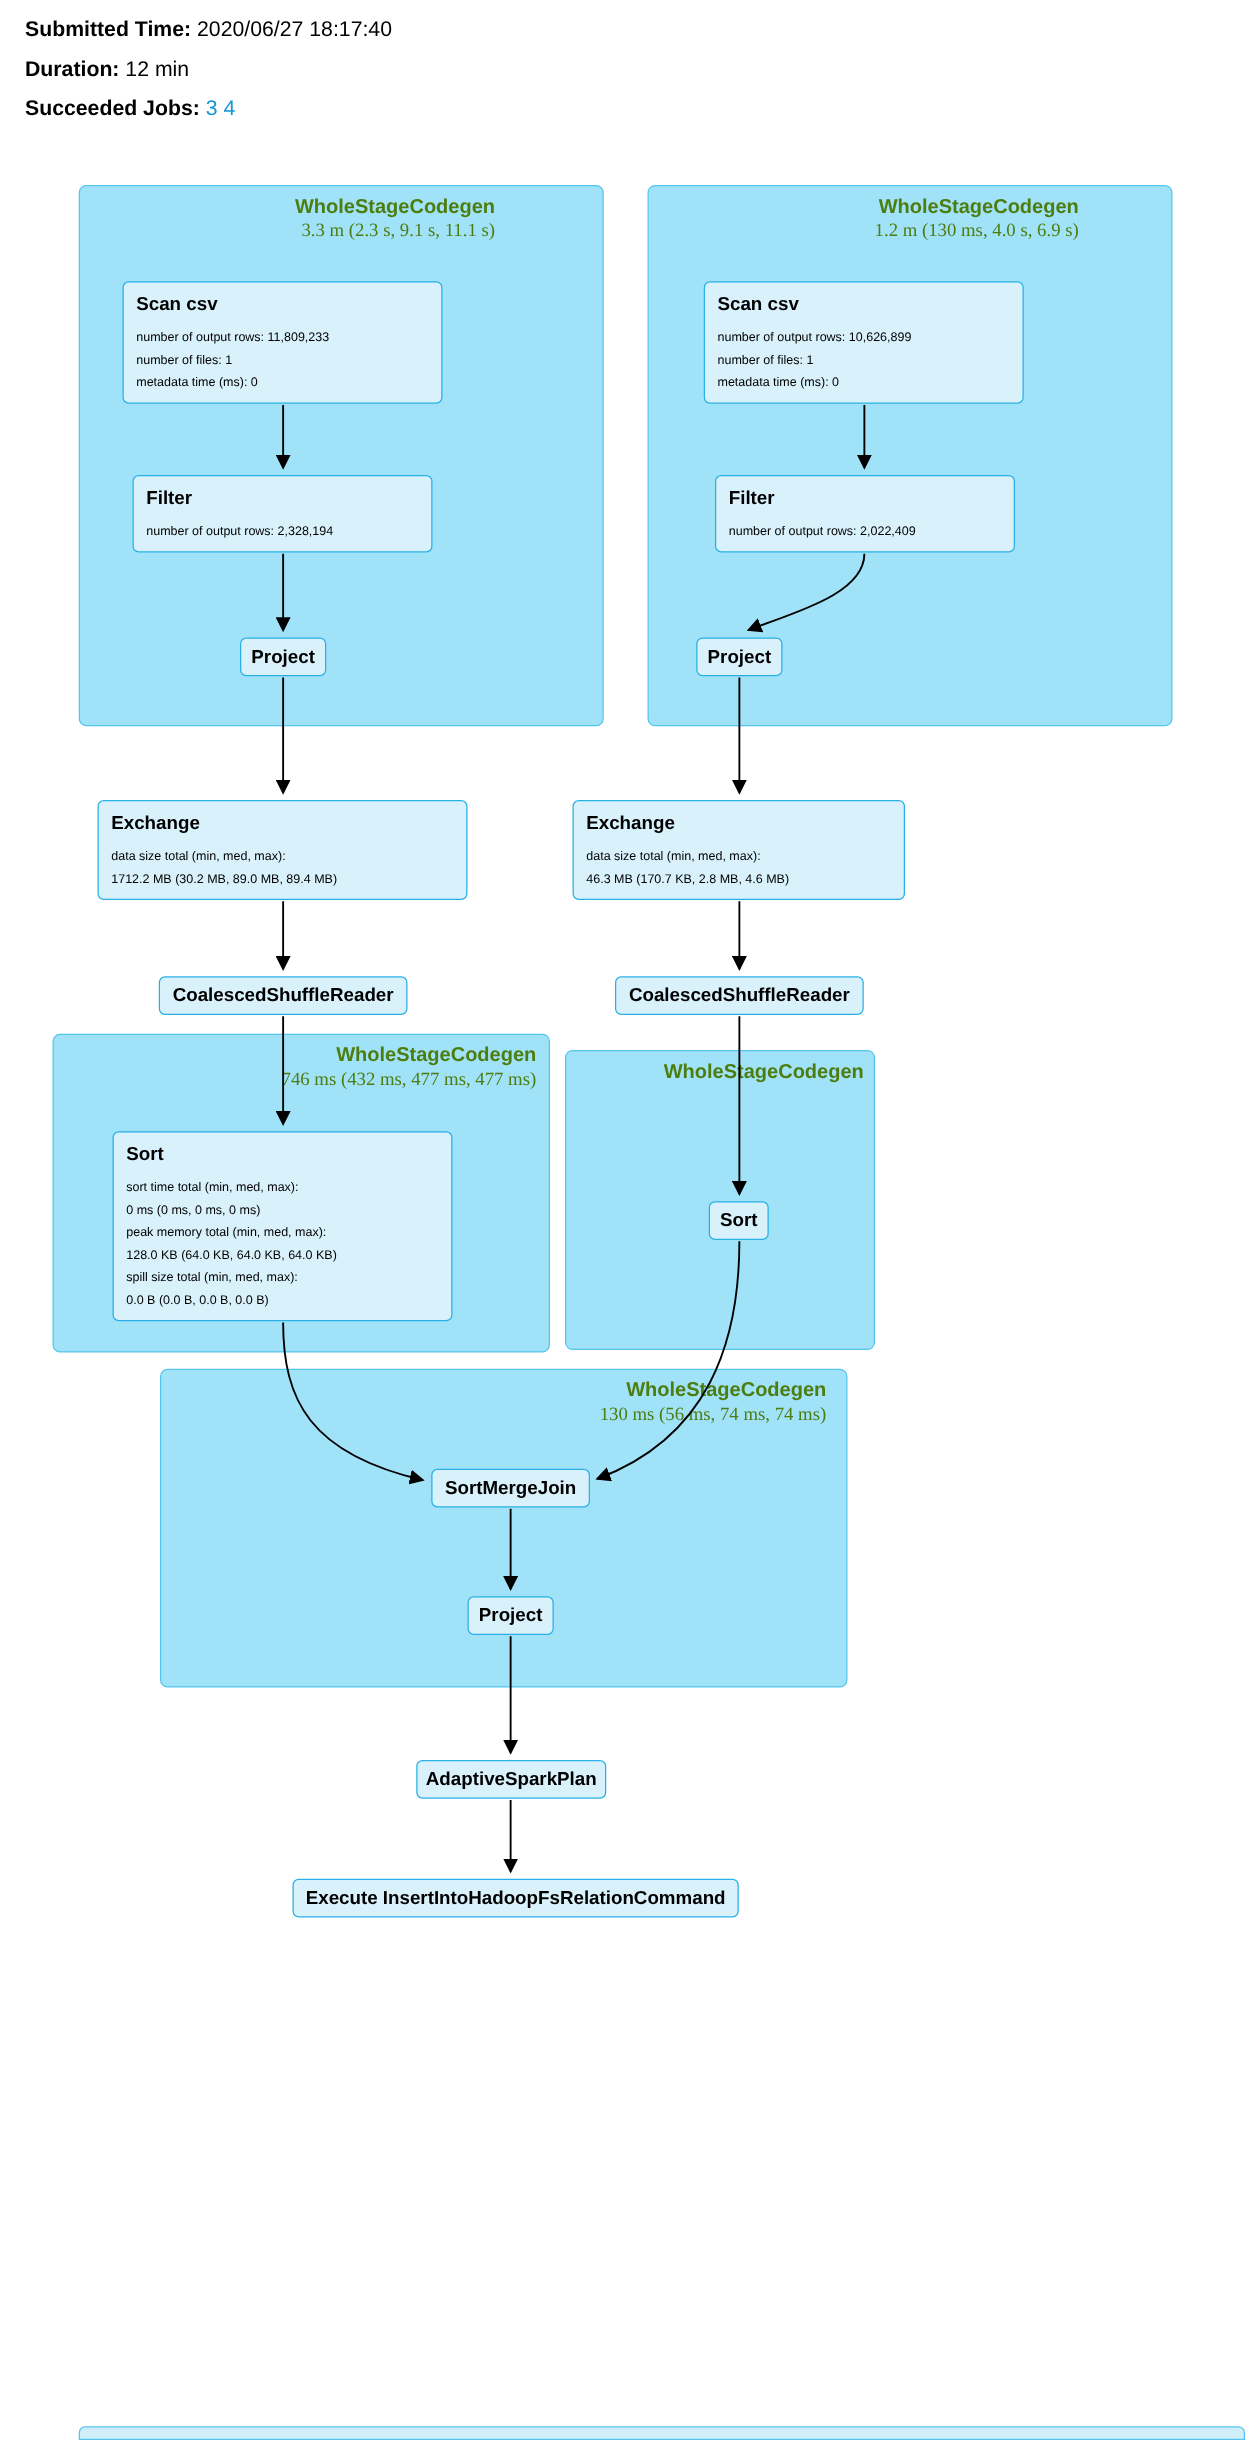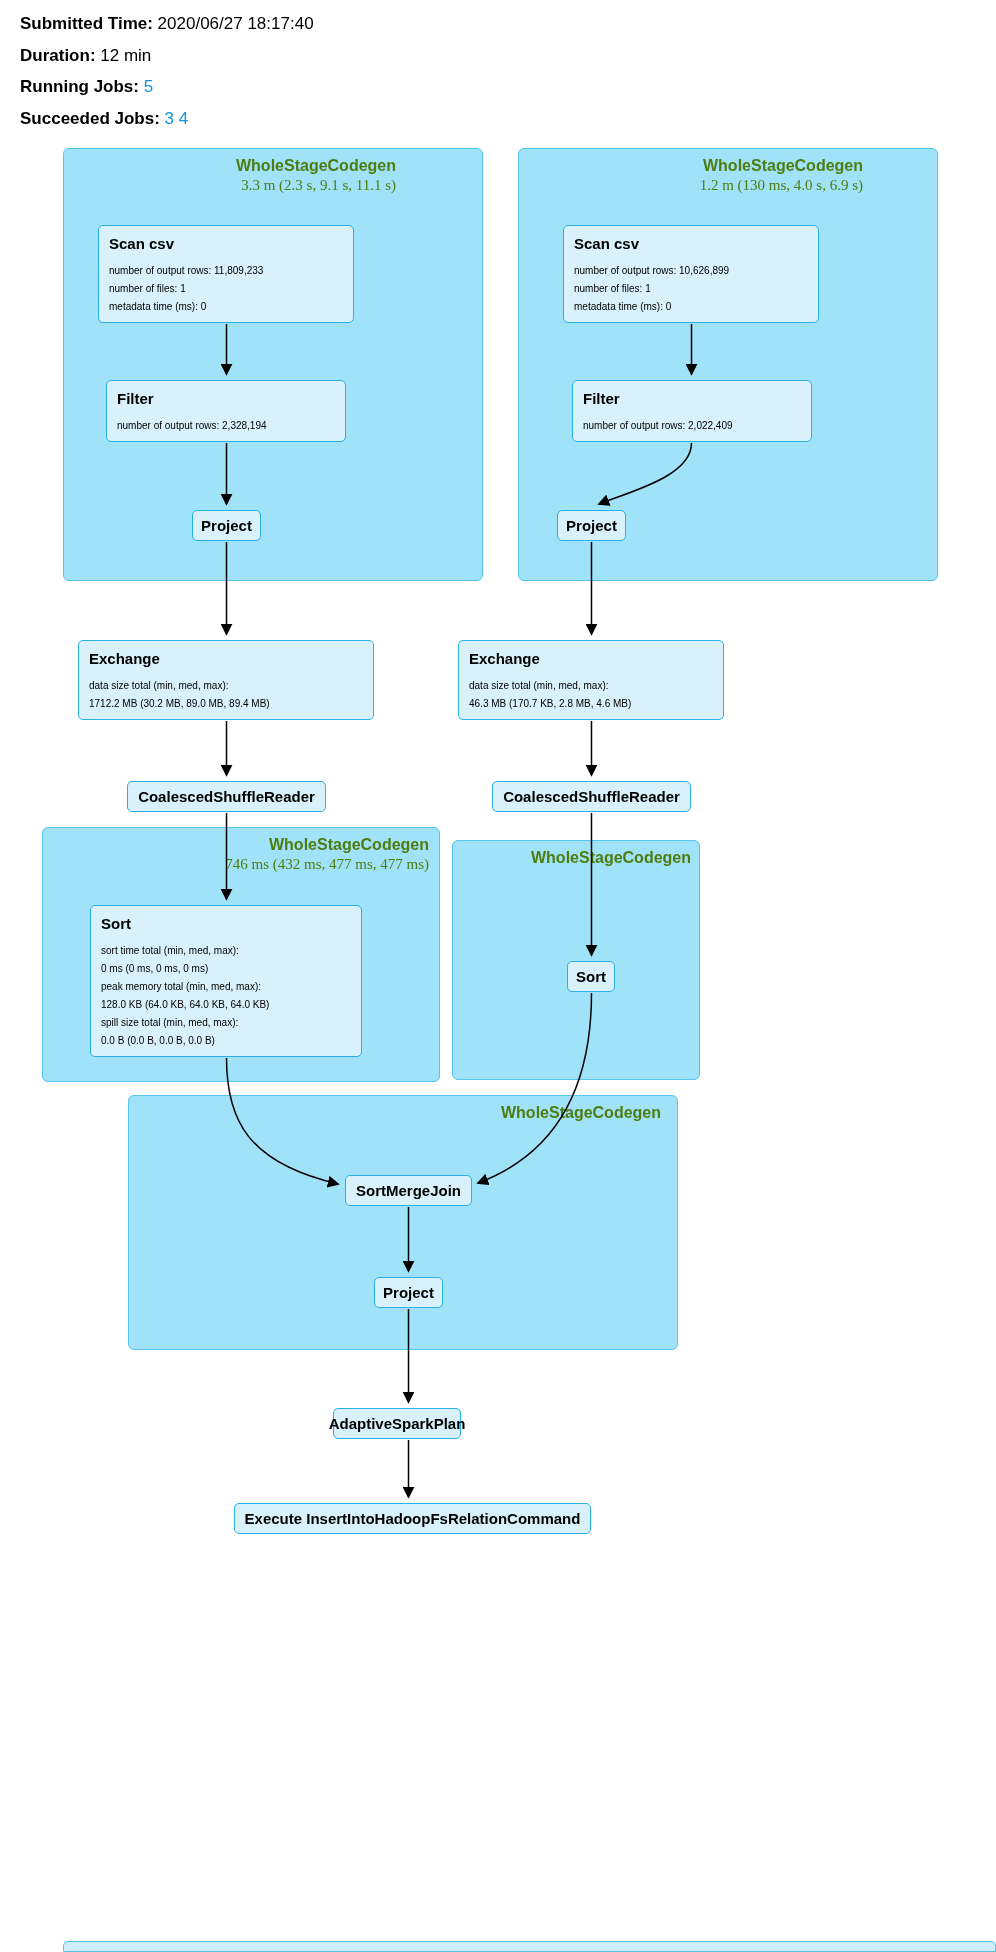--- a/index.html
+++ b/index.html
@@ -78,24 +78,20 @@
   <div class="summary">
     <div>
       <span class="lbl">Submitted Time:</span>
       <span>2020/06/27 18:17:40</span>
     </div>
     <div>
       <span class="lbl">Duration:</span>
       <span>12 min</span>
     </div>
     <div>
-      <span class="lbl">Running Jobs:</span>
-      <a>5</a>
-    </div>
-    <div>
       <span class="lbl">Succeeded Jobs:</span>
       <a>3</a>
       <a>4</a>
     </div>
   </div>
 
   <div class="cluster" style="left:63px; top:148px; width:420px; height:433px;">
     <div class="cluster-label" style="padding-right:86px;">
       <div class="cluster-title">WholeStageCodegen</div>
       <div class="cluster-sub">3.3 m (2.3 s, 9.1 s, 11.1 s)</div>
@@ -119,20 +115,21 @@
   <div class="cluster" style="left:452px; top:840px; width:248px; height:240px;">
     <div class="cluster-label" style="padding-right:8px;">
       <div class="cluster-title">WholeStageCodegen</div>
       <div class="cluster-sub"></div>
     </div>
   </div>
 
   <div class="cluster" style="left:128px; top:1095px; width:550px; height:255px;">
     <div class="cluster-label" style="padding-right:16px;">
       <div class="cluster-title">WholeStageCodegen</div>
+      <div class="cluster-sub">130 ms (56 ms, 74 ms, 74 ms)</div>
     </div>
   </div>
 
   <div class="node" style="left:98px; top:225px; width:256px; height:98px;">
     <div class="ntitle">Scan csv</div>
     <div class="nline">number of output rows: 11,809,233</div>
     <div class="nline">number of files: 1</div>
     <div class="nline">metadata time (ms): 0</div>
   </div>
 
@@ -196,21 +193,21 @@
   </div>
 
   <div class="node simple" style="left:345px; top:1175px; width:127px; height:31px;">
     <span>SortMergeJoin</span>
   </div>
 
   <div class="node simple" style="left:374px; top:1277px; width:69px; height:31px;">
     <span>Project</span>
   </div>
 
-  <div class="node simple" style="left:333px; top:1408px; width:128px; height:31px;">
+  <div class="node simple" style="left:333px; top:1408px; width:152px; height:31px;">
     <span>AdaptiveSparkPlan</span>
   </div>
 
   <div class="node simple" style="left:234px; top:1503px; width:357px; height:31px;">
     <span>Execute InsertIntoHadoopFsRelationCommand</span>
   </div>
 
   <svg class="edges" width="996" height="1952" viewBox="0 0 996 1952">
     <defs>
       <marker id="arrowhead" viewBox="0 0 10 10" refX="8.5" refY="5" markerWidth="8" markerHeight="8" orient="auto">

